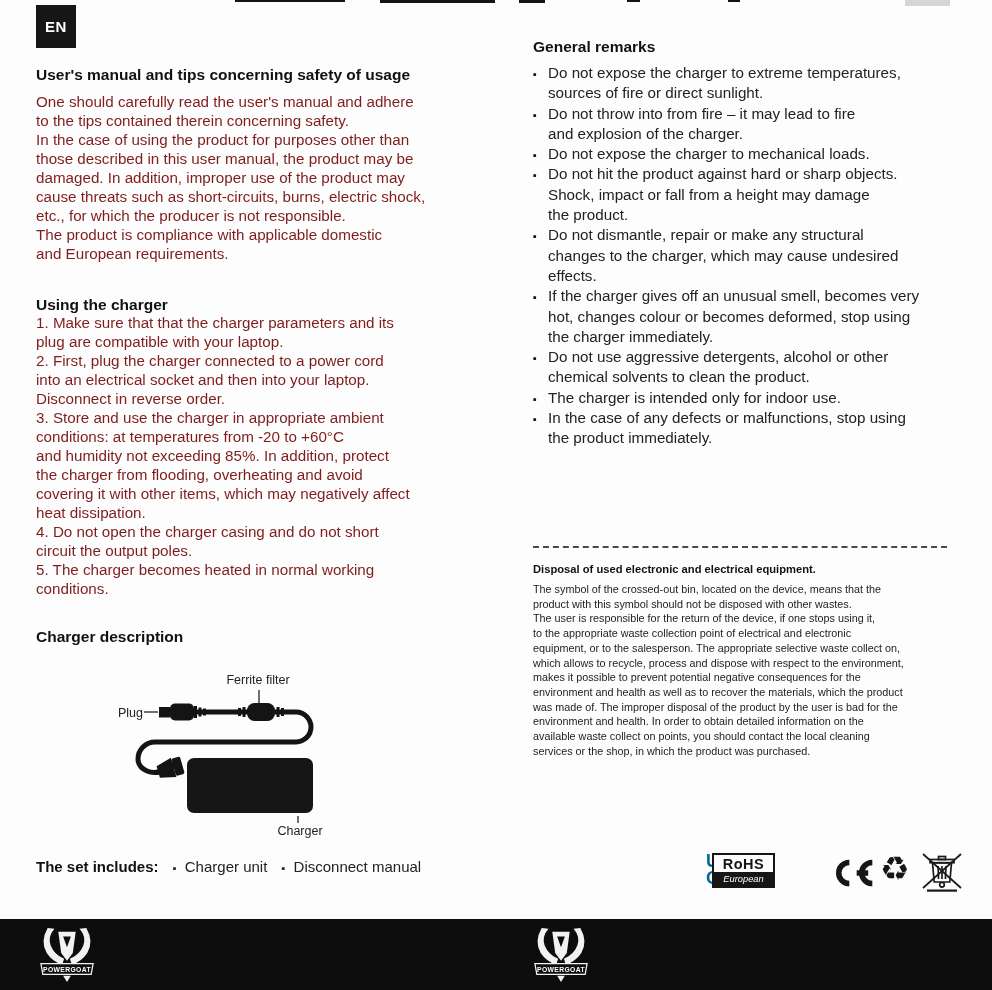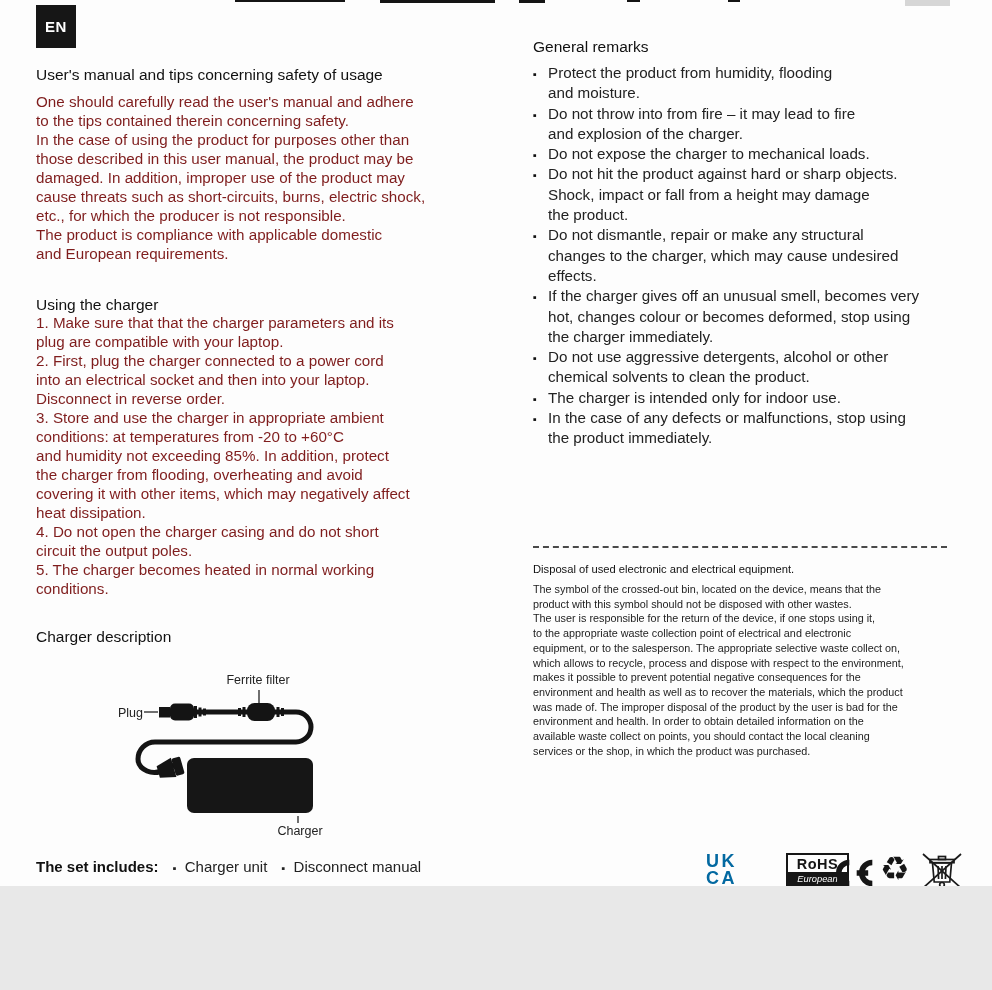--- a/index.html
+++ b/index.html
@@ -1,36 +1,36 @@
 <!DOCTYPE html>
 <html><head>
 <meta charset="utf-8">
 <style>
   html,body { margin:0; padding:0; background:#e8e8e8; }
   .page {
-    position:relative; width:992px; height:886px; margin:0 auto;
+    position:relative; width:992px; height:990px; margin:0 auto;
     background:#fdfdfd; overflow:hidden;
     font-family:"Liberation Sans", sans-serif; color:#1c1c1c;
   }
   .abs { position:absolute; }
-  .heading { font-size:15.5px; font-weight:normal; color:#111; }
+  .heading { font-size:15.5px; font-weight:bold; color:#111; }
   .body-text { font-size:15.2px; line-height:19px; white-space:pre-line; color:#7f1d1d; }
   .en-badge {
     left:36px; top:5px; width:40px; height:43px; background:#161616; color:#ffffff;
     display:flex; align-items:center; justify-content:center;
     font-size:15px; font-weight:bold; letter-spacing:.5px;
   }
   ul.remarks { list-style:none; margin:0; padding:0; }
   ul.remarks li {
     position:relative; padding-left:15px; margin:0;
     font-size:15.2px; line-height:20.3px; white-space:pre-line; color:#222;
   }
   ul.remarks li::before { content:"▪"; position:absolute; left:0; top:1px; font-size:11px; color:#111; }
   .dashes { border-top:2px dashed #4a4a4a; height:0; }
-  .small-heading { font-size:11.2px; font-weight:normal; color:#111; }
+  .small-heading { font-size:11.2px; font-weight:bold; color:#111; }
   .small-text { font-size:10.8px; line-height:14.7px; white-space:pre-line; color:#222; }
   .set-includes { font-size:15px; color:#222; }
   .set-includes .lbl { font-weight:bold; color:#111; }
   .set-includes .b { font-size:11px; padding:0 4px 0 10px; }
   .ukca { font-size:18px; font-weight:bold; line-height:16.5px; letter-spacing:2.5px; color:#0369a1; }
   .rohs { width:59px; border:2.5px solid #161616; background:#fdfdfd; text-align:center; }
   .rohs .t { font-size:14.5px; font-weight:bold; letter-spacing:.5px; color:#141414; padding:1px 0 0 0; }
   .rohs .s { background:#161616; color:#fff; font-size:9.3px; font-style:italic; padding:1.5px 0 2px 0; }
   .recycle { font-size:33px; line-height:1; color:#161616; }
   .footer { left:0; top:919px; width:992px; height:71px; background:#0d0d0d; }
@@ -112,22 +112,22 @@
     <span class="lbl">The set includes:</span>
     <span class="b">▪</span>
     <span>Charger unit</span>
     <span class="b">▪</span>
     <span>Disconnect manual</span>
   </div>
 
   <div class="abs heading" style="left:533px;top:38px">General remarks</div>
 
   <ul class="remarks abs" style="left:533px;top:63px;width:418px">
-    <li>Protect the product from humidity, flooding
-and moisture.</li>
+    <li>Do not expose the charger to extreme temperatures,
+sources of fire or direct sunlight.</li>
     <li>Do not throw into from fire – it may lead to fire
 and explosion of the charger.</li>
     <li>Do not expose the charger to mechanical loads.</li>
     <li>Do not hit the product against hard or sharp objects.
 Shock, impact or fall from a height may damage
 the product.</li>
     <li>Do not dismantle, repair or make any structural
 changes to the charger, which may cause undesired
 effects.</li>
     <li>If the charger gives off an unusual smell, becomes very
@@ -154,21 +154,21 @@
 was made of. The improper disposal of the product by the user is bad for the
 environment and health. In order to obtain detailed information on the
 available waste collect on points, you should contact the local cleaning
 services or the shop, in which the product was purchased.</div>
 
   <div class="abs ukca" style="left:706px;top:853px">
     <div>UK</div>
     <div>CA</div>
   </div>
 
-  <div class="abs rohs" style="left:786px;top:853px">
+  <div class="abs rohs" style="left:712px;top:853px">
     <div class="t">RoHS</div>
     <div class="s">European</div>
   </div>
 
   <svg class="abs" style="left:830px;top:857px" width="46" height="32" viewBox="0 0 50 32">
     <path d="M 21 4.5 A 11.5 11.5 0 1 0 21 27.5" fill="none" stroke="#161616" stroke-width="6"></path>
     <path d="M 46 4.5 A 11.5 11.5 0 1 0 46 27.5" fill="none" stroke="#161616" stroke-width="6"></path>
     <line x1="29" y1="16" x2="41.5" y2="16" stroke="#161616" stroke-width="6"></line>
   </svg>
 

